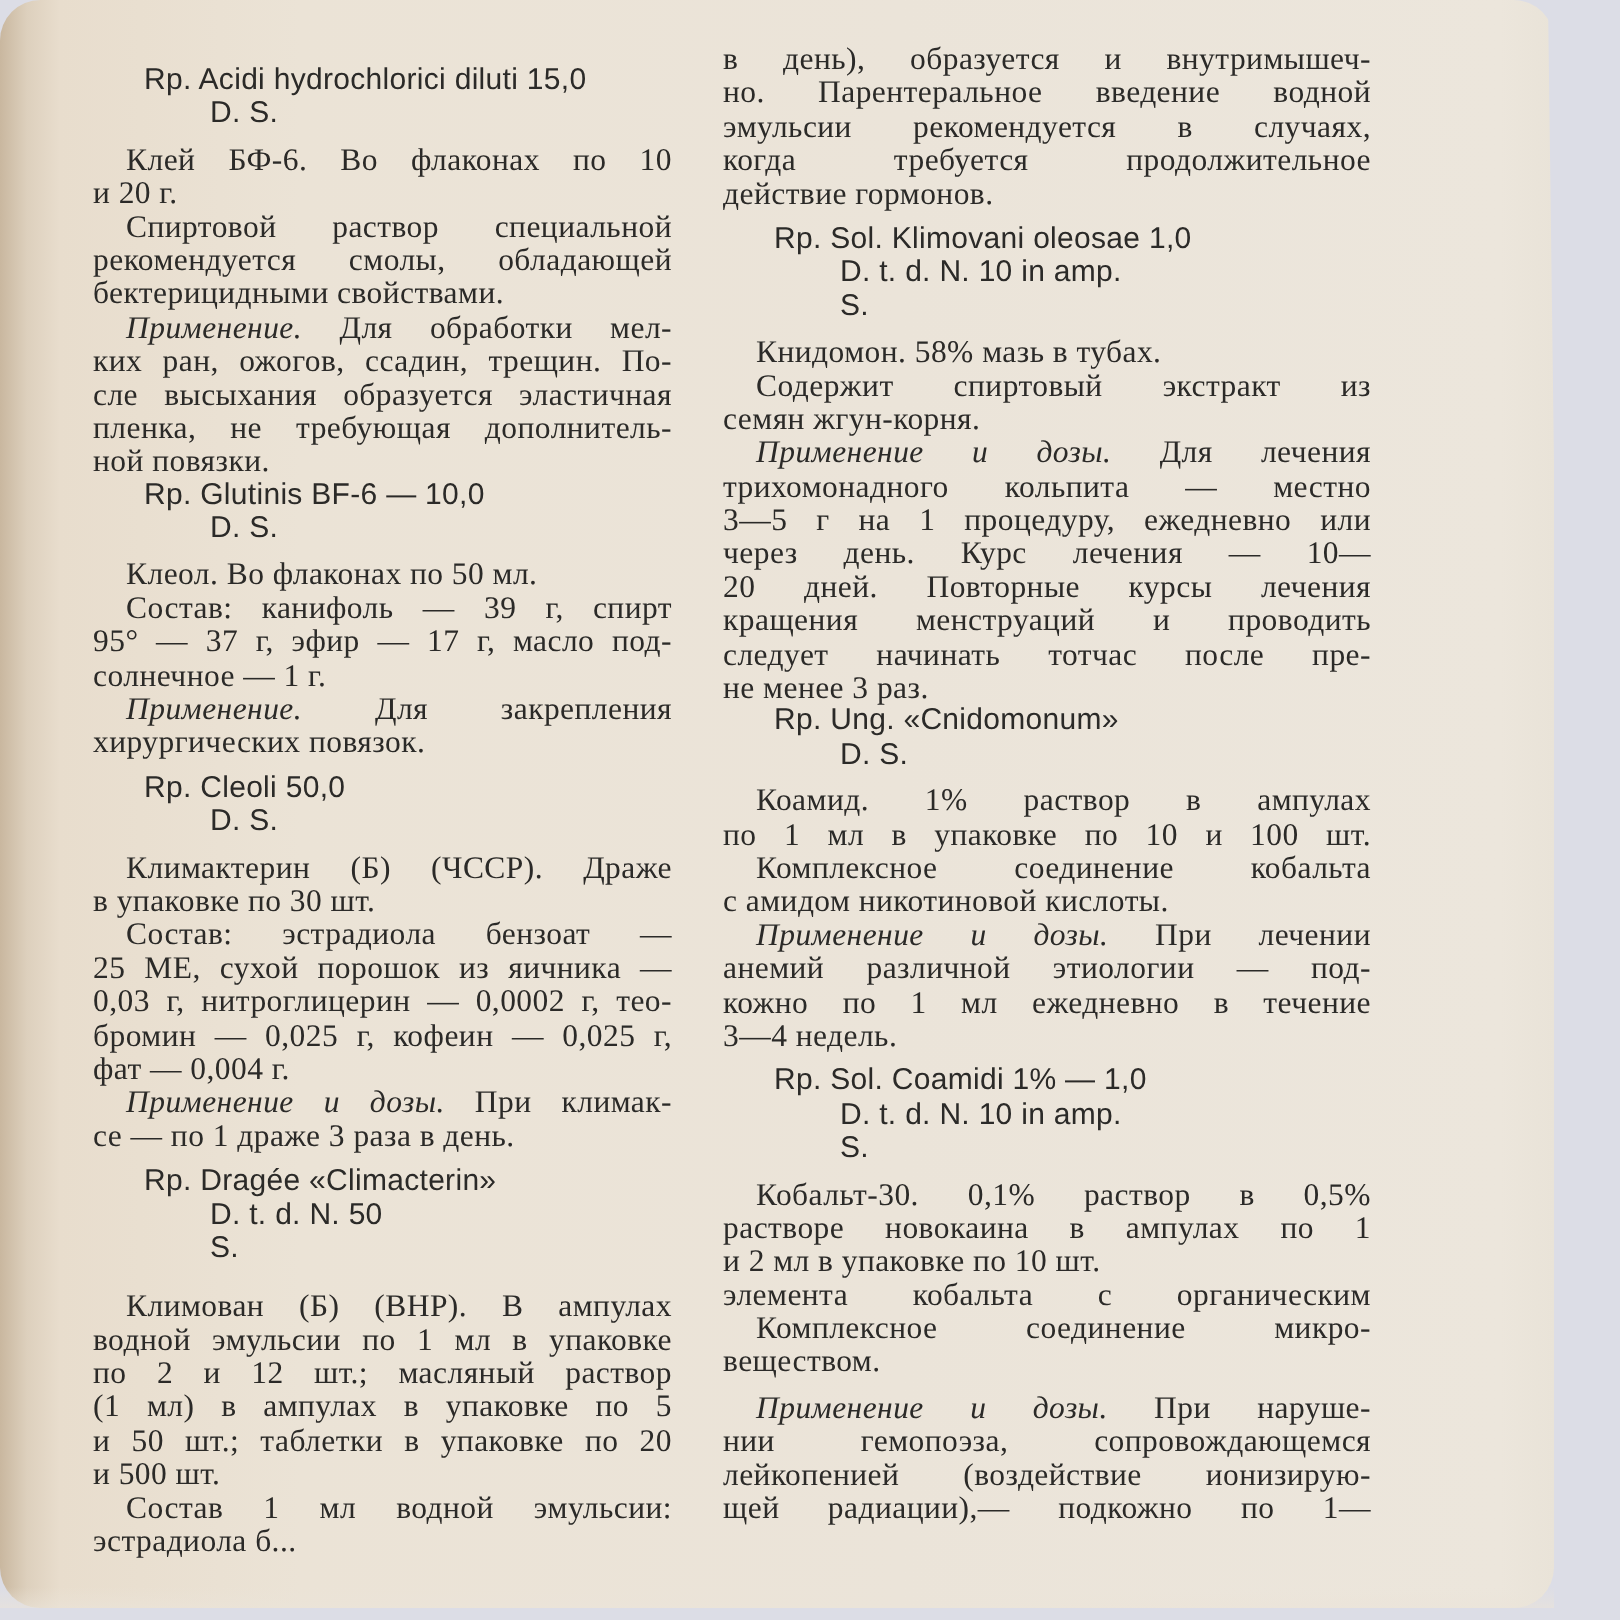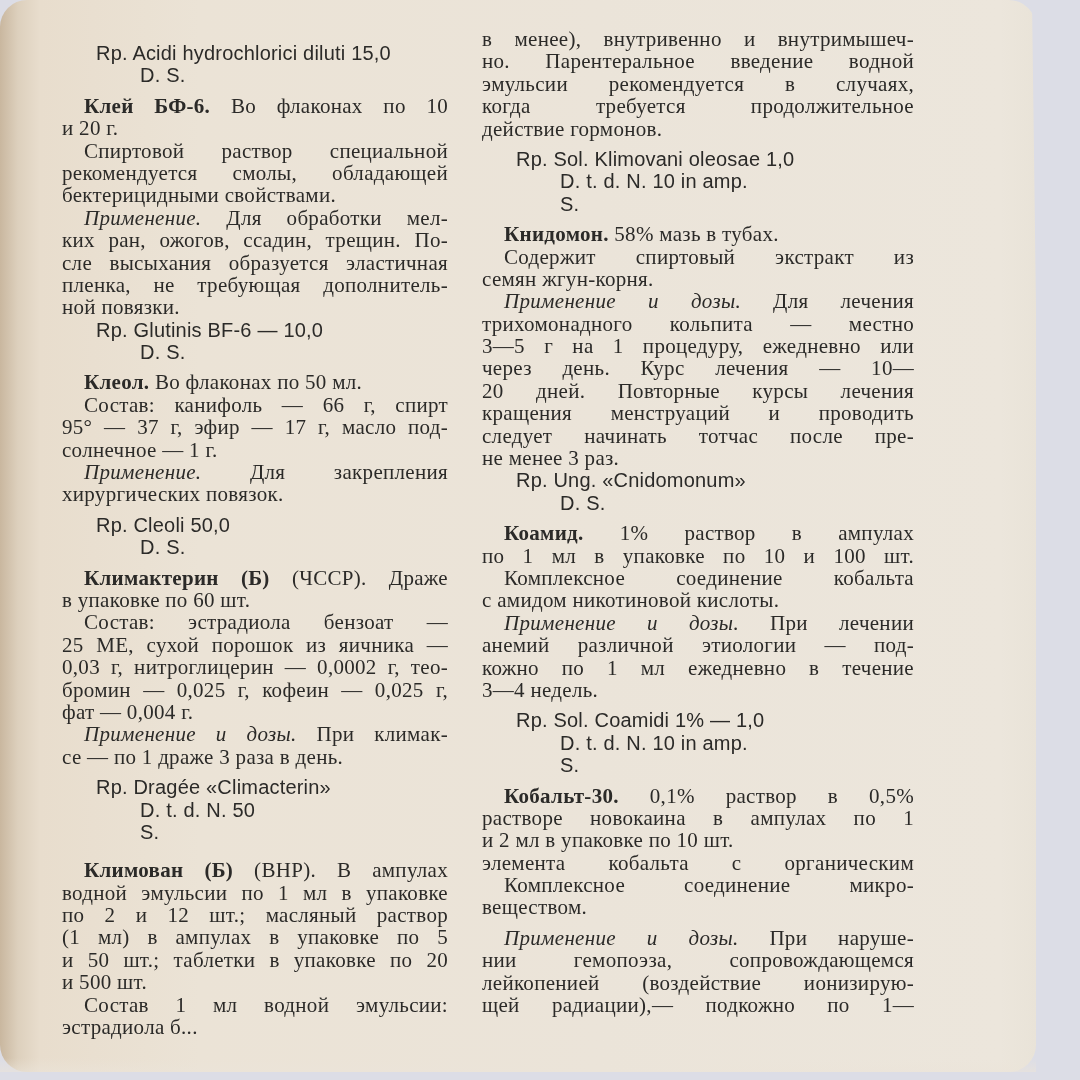--- a/index.html
+++ b/index.html
@@ -20,21 +20,21 @@
     letter-spacing: 0.3px;
   }
   .col-left { left: 62px; width: 386px; top: 42px; }
   .col-right { left: 482px; width: 432px; top: 28px; }
   .line { white-space: nowrap; text-align: justify; text-align-last: justify; height: 22.4px; }
   .line.last { text-align-last: left; }
   .ind { padding-left: 22px; }
   .rx { padding-left: 34px; text-align-last: left; }
   .rx2 { padding-left: 78px; text-align-last: left; }
   .gap { height: 8px; }
-  .hd { font-weight: bold; }
+  .hd { font-weight: normal; }
   .it { font-style: italic; margin-top: 16px; }
   .sans { font-family: "Liberation Sans", "DejaVu Sans", sans-serif; font-size: 20px; letter-spacing: 0.2px; }
   .fade-bottom {
     position: absolute; left: 0; right: 0; bottom: 0; height: 14px;
     background: linear-gradient(180deg, rgba(235,228,217,0) 0%, rgba(235,228,217,0.6) 100%);
     pointer-events: none;
   }
 </style>
 </head>
 <body>
@@ -69,40 +69,40 @@
       <div class="line rx sans">Rp. Glutinis BF-6 — 10,0</div>
       <div class="line rx2 sans">D. S.</div>
     </div>
     <div class="gap"></div>
 
     <div>
       <div class="line ind last">
         <span class="hd">Клеол.</span>
         <span>Во флаконах по 50 мл.</span>
       </div>
-      <div class="line ind">Состав: канифоль — 66 г, спирт</div>
+      <div class="line ind">Состав: канифоль — 39 г, спирт</div>
       <div class="line">95° — 37 г, эфир — 17 г, масло под-</div>
       <div class="line last">солнечное — 1 г.</div>
       <div class="line ind">
         <span class="it">Применение.</span>
         <span>Для закрепления</span>
       </div>
       <div class="line last">хирургических повязок.</div>
       <div class="gap"></div>
       <div class="line rx sans">Rp. Cleoli 50,0</div>
       <div class="line rx2 sans">D. S.</div>
     </div>
     <div class="gap"></div>
 
     <div>
       <div class="line ind">
         <span class="hd">Климактерин (Б)</span>
         <span>(ЧССР). Драже</span>
       </div>
-      <div class="line last">в упаковке по 60 шт.</div>
+      <div class="line last">в упаковке по 30 шт.</div>
       <div class="line ind">Состав: эстрадиола бензоат —</div>
       <div class="line">25 МЕ, сухой порошок из яичника —</div>
       <div class="line">0,03 г, нитроглицерин — 0,0002 г, тео-</div>
       <div class="line">бромин — 0,025 г, кофеин — 0,025 г,</div>
       <div class="line last">фат — 0,004 г.</div>
       <div class="line ind">
         <span class="it">Применение и дозы.</span>
         <span>При климак-</span>
       </div>
       <div class="line last">се — по 1 драже 3 раза в день.</div>
@@ -125,21 +125,21 @@
       <div class="line">и 50 шт.; таблетки в упаковке по 20</div>
       <div class="line last">и 500 шт.</div>
       <div class="line ind">Состав 1 мл водной эмульсии:</div>
       <div class="line last">эстрадиола б...</div>
     </div>
   </div>
 
   <div class="col col-right">
 
     <div>
-      <div class="line">в менее), внутривенно и внутримышеч-</div>
+      <div class="line">в день), образуется и внутримышеч-</div>
       <div class="line">но. Парентеральное введение водной</div>
       <div class="line">эмульсии рекомендуется в случаях,</div>
       <div class="line">когда требуется продолжительное</div>
       <div class="line last">действие гормонов.</div>
       <div class="gap"></div>
       <div class="line rx sans">Rp. Sol. Klimovani oleosae 1,0</div>
       <div class="line rx2 sans">D. t. d. N. 10 in amp.</div>
       <div class="line rx2 sans">S.</div>
     </div>
     <div class="gap"></div>

